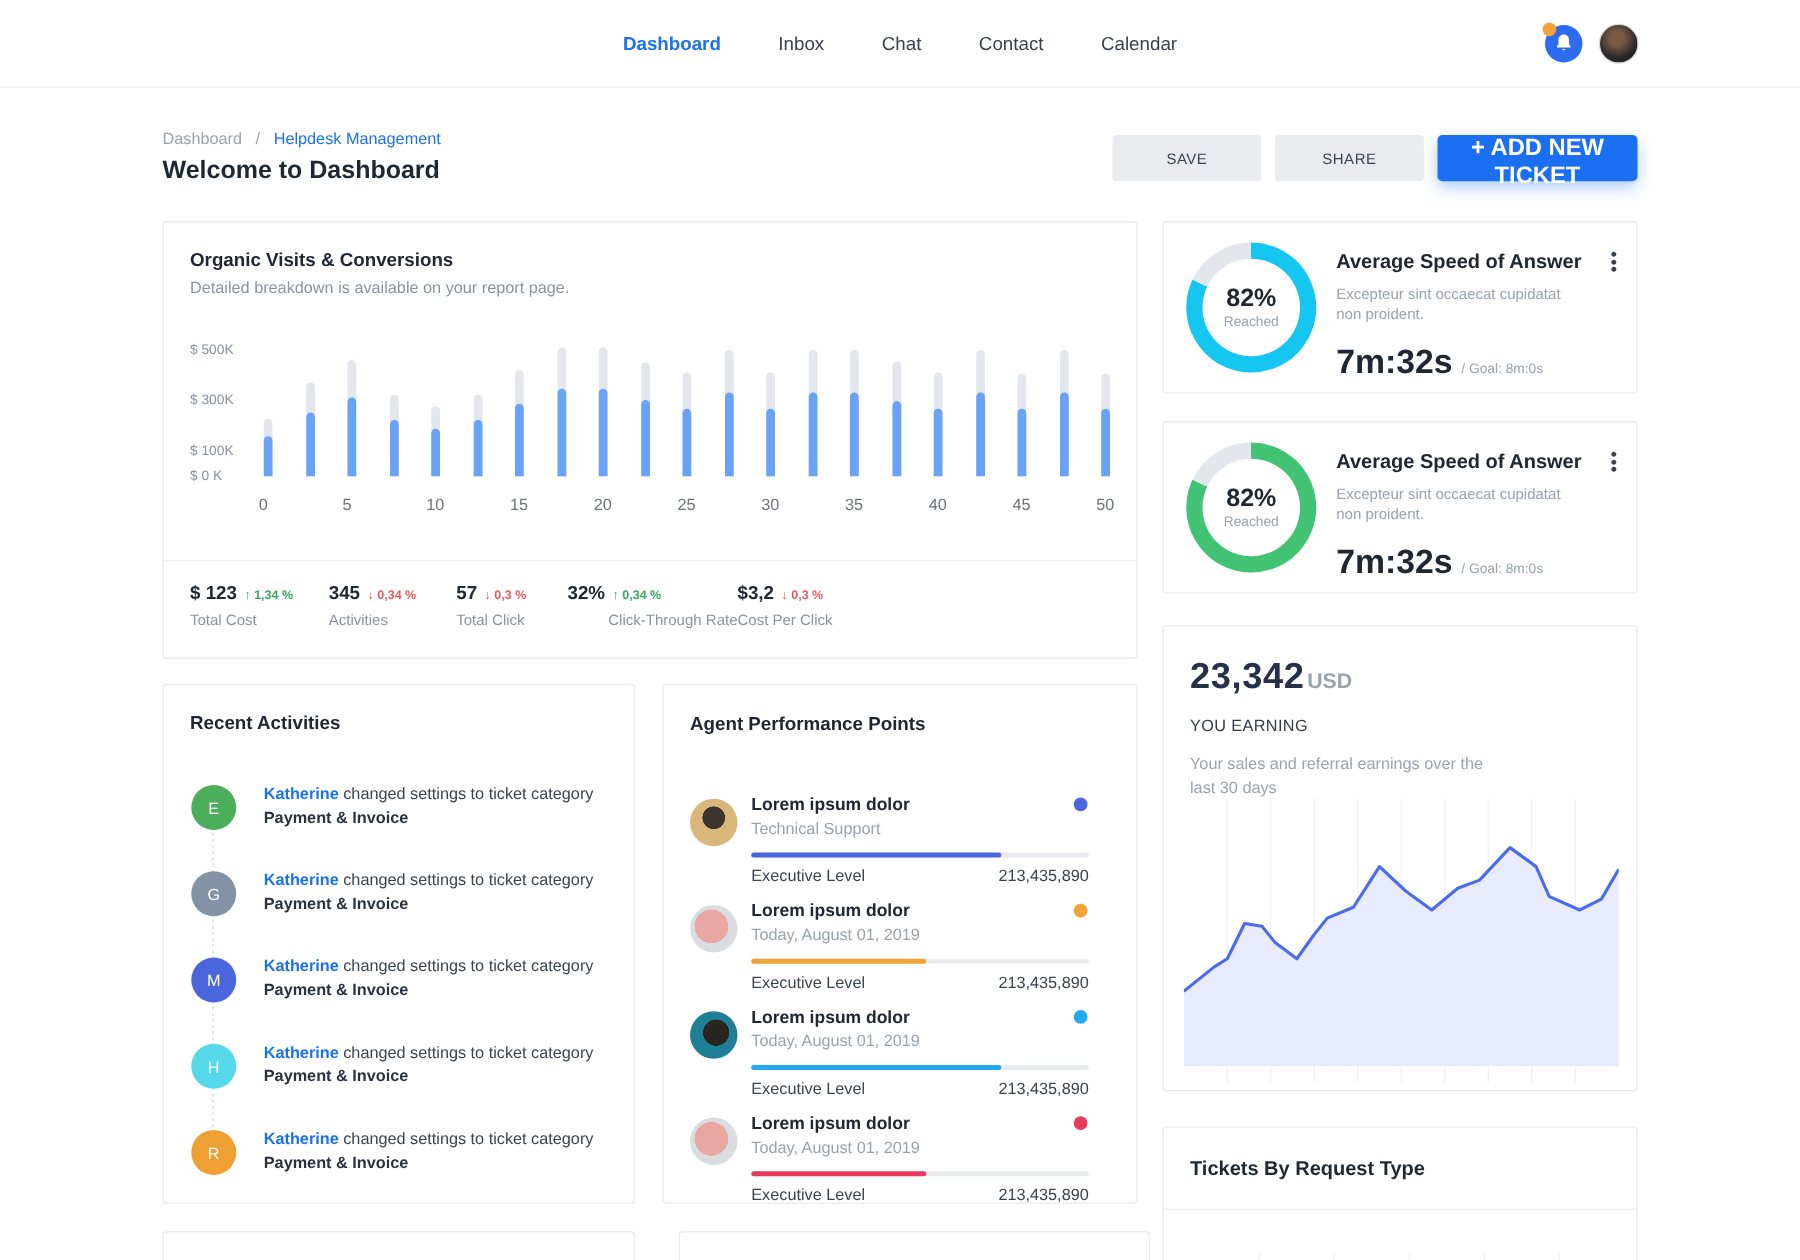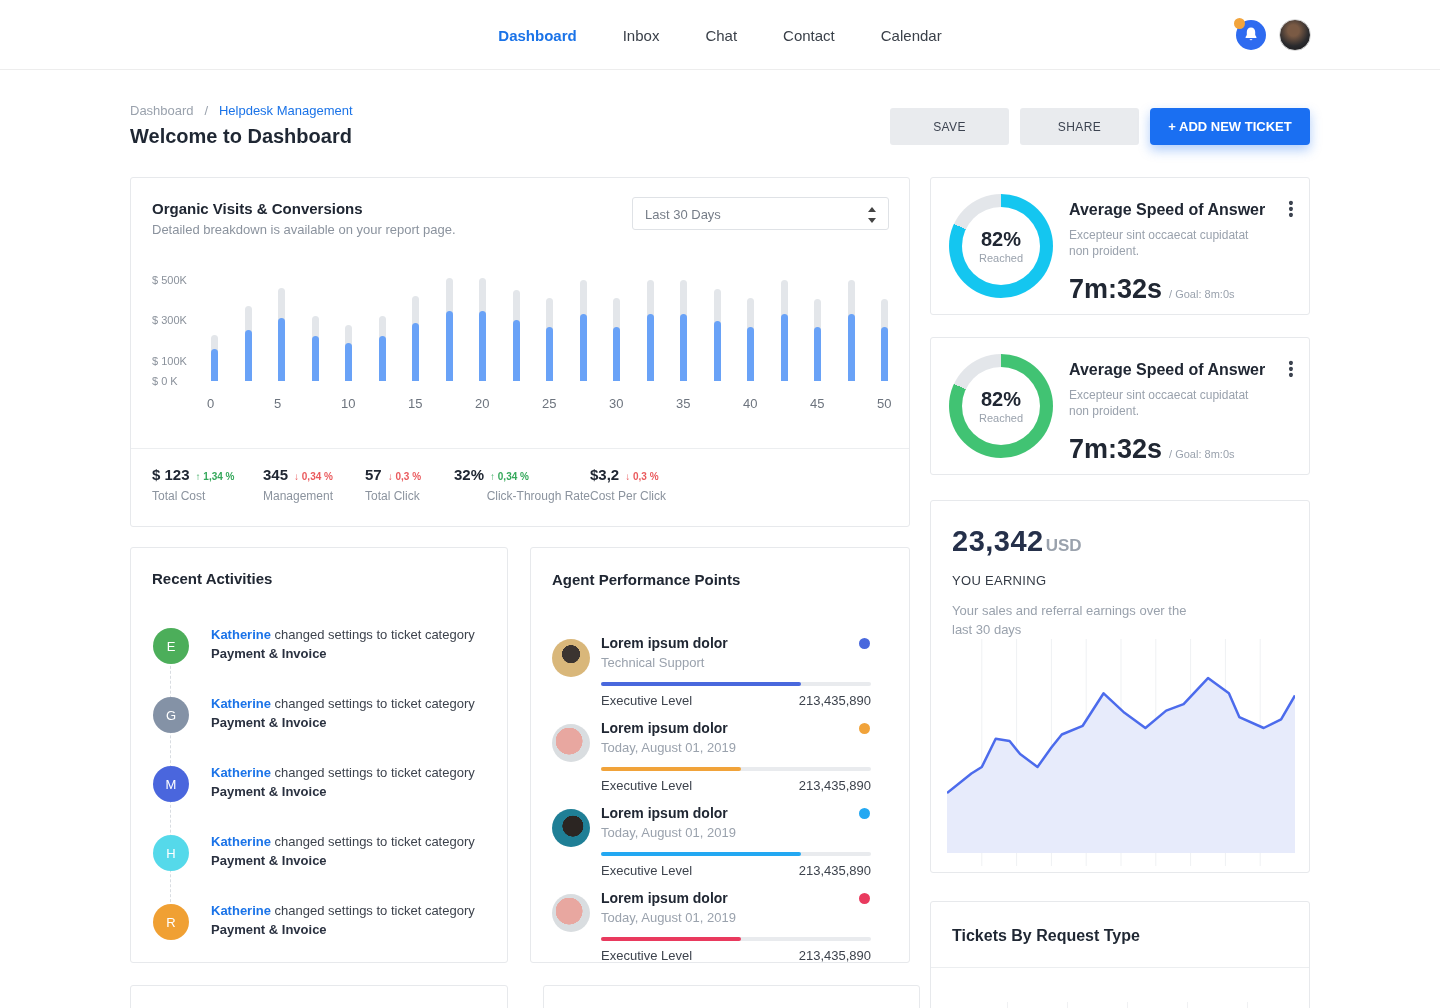--- a/index.html
+++ b/index.html
@@ -22,21 +22,21 @@
     border:1px solid #d9d9d9; cursor:pointer; }
   
   .breadcrumb { position:absolute; left:130px; top:103px; font-size:13px; color:#9aa2ad; }
   .breadcrumb .crumb-link { color:#1a73e8; cursor:pointer; }
   .page-title { position:absolute; left:130px; top:125px; font-size:20px; font-weight:700; color:#1f2733; }
   .btn-gray { position:absolute; top:108px; width:119px; height:37px; background:#e9ebee;
     border:none; border-radius:3px; font-size:12px; letter-spacing:.4px; color:#3c4350;
     font-family:inherit; cursor:pointer; }
   .btn-primary { position:absolute; left:1150px; top:108px; width:160px; height:37px;
     background:#1a6ff2; border:none; border-radius:4px; color:#fff; font-weight:700;
-    font-size:13px; font-family:inherit; cursor:pointer; box-shadow:0 5px 12px rgba(26,111,242,.35); }
+    font-size:19px; font-family:inherit; cursor:pointer; box-shadow:0 5px 12px rgba(26,111,242,.35); }
   
   .card { position:absolute; background:#fff; border:1px solid #e7e9ec; border-radius:3px; }
   .card-organic { left:130px; top:177px; width:780px; height:350px; }
   .card-activities { left:130px; top:547px; width:378px; height:416px; }
   .card-agents { left:530px; top:547px; width:380px; height:416px; }
   .card-speed1 { left:930px; top:177px; width:380px; height:138px; }
   .card-speed2 { left:930px; top:337px; width:380px; height:138px; }
   .card-earn { left:930px; top:500px; width:380px; height:373px; }
   .card-tickets { left:930px; top:901px; width:380px; height:130px; }
   .card-stub-l { left:130px; top:985px; width:378px; height:40px; }
@@ -140,24 +140,20 @@
   <span class="crumb-link">Helpdesk Management</span>
 </div>
 <h1 class="page-title">Welcome to Dashboard</h1>
 <button class="btn-gray" style="left:890px">SAVE</button>
 <button class="btn-gray" style="left:1020px">SHARE</button>
 <button class="btn-primary">+ ADD NEW TICKET</button>
 
 <div class="card card-organic">
   <div class="org-title card-h1">Organic Visits &amp; Conversions</div>
   <div class="org-sub">Detailed breakdown is available on your report page.</div>
-  <div class="select">
-    <span class="select-val">Last 30 Days</span>
-    <span class="spin"></span>
-  </div>
   <div id="yticks">
       <div class="ytick" style="top: 96px;">$ 500K</div>
       <div class="ytick" style="top: 136.4px;">$ 300K</div>
       <div class="ytick" style="top: 176.8px;">$ 100K</div>
       <div class="ytick" style="top: 197px;">$ 0 K</div>
     </div>
   <div class="plot" id="barplot">
       <div class="bar" style="left: 2px; height: 46px; background: rgb(227, 230, 234);"></div>
       <div class="bar" style="left: 2px; height: 32px; background: rgb(105, 162, 247);"></div>
       <div class="bar" style="left: 35.5px; height: 75px; background: rgb(227, 230, 234);"></div>
@@ -221,21 +217,21 @@
           <span class="stat-val">$ 123</span>
           <span class="stat-delta up">↑ 1,34 %</span>
         </div>
         <div class="stat-label">Total Cost</div>
       </div>
       <div class="stat" style="width: 102px;">
         <div class="stat-top">
           <span class="stat-val">345</span>
           <span class="stat-delta down">↓ 0,34 %</span>
         </div>
-        <div class="stat-label">Management</div>
+        <div class="stat-label">Activities</div>
       </div>
       <div class="stat" style="width: 89px;">
         <div class="stat-top">
           <span class="stat-val">57</span>
           <span class="stat-delta down">↓ 0,3 %</span>
         </div>
         <div class="stat-label">Total Click</div>
       </div>
       <div class="stat" style="width: 136px; text-align: right;">
         <div class="stat-top">

